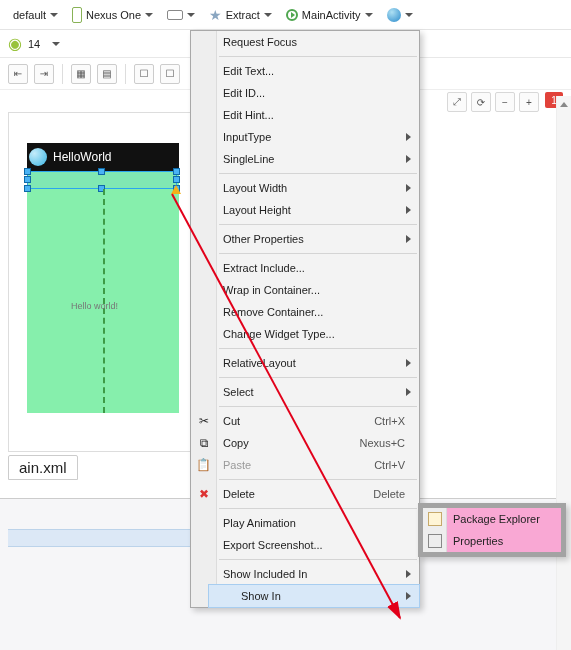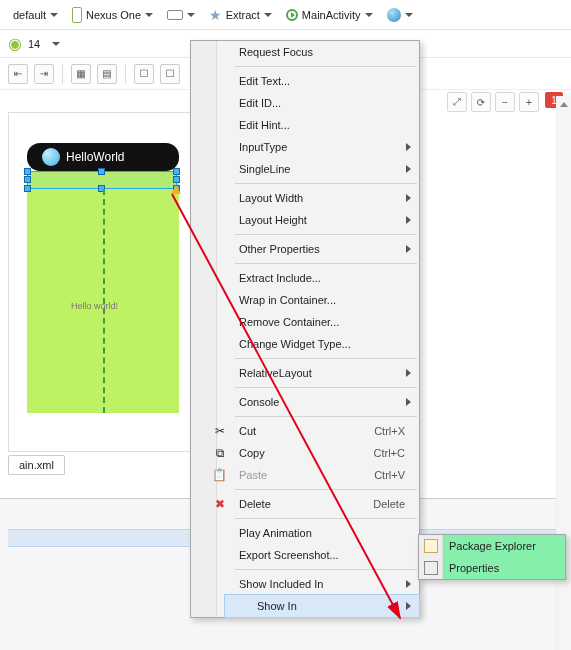--- a/index.html
+++ b/index.html
@@ -90,33 +90,32 @@
     left: 18px; top: 30px;
     width: 152px; height: 270px;
     background: #fff;
     border: 1px dashed #3d9b46;
     border-top: none; border-left:none; border-right:none;
     border-style: none;
   }
   .device-actionbar {
     height: 28px; background:#111;
     display:flex; align-items:center;
-    gap:6px; padding:0 15px;
+    gap:6px; padding:0 2px;
     color:#fff;
-    border-radius:13px;
   }
   .appicon {
     width:18px;height:18px;border-radius:50%;
     background: radial-gradient(circle at 30% 30%, #c4ecfa, #3bb6e4);
     display:inline-block;
   }
   .device-body {
     position:relative;
     height: calc(100% - 28px);
-    background:#bef264;
+    background:#86efac;
   }
   .sel-edit {
     position:absolute; top:0; left:0;
     width: 150px; height: 18px;
     border: 1px solid #2aa5f0;
     background: rgba(74,179,244,0.10);
   }
   .sel-handle {
     position:absolute; width:7px;height:7px;
     background:#4ab3f4; border:1px solid #0f6aa8;
@@ -153,21 +152,21 @@
     border-left:4px solid transparent; border-right:4px solid transparent;
   }
   .vs-up{ top:6px; border-bottom:5px solid #888; }
 
   
   .editor-tab {
     position:absolute; left:8px; top:455px;
     padding: 3px 10px;
     background:#fff; border:1px solid #ccc;
     border-radius: 2px 2px 0 0;
-    font-size:11px;
+    font-size:15px;
   }
 
   
   .lower-area {
     position:absolute; left:0; top:498px; right:0; height:152px;
     background:#f6f6f8;
     border-top:1px solid #ccc;
   }
   .lower-tabs {
     display:flex; gap:14px; align-items:center;
@@ -194,27 +193,26 @@
   
   .zoom-cluster{
     position:absolute; right:32px; top:92px;
     display:flex; gap:4px; align-items:center;
   }
   .zoom-cluster .tool-btn{border-color:#d8d8d8;}
 
   
   .ctx-menu {
     position:absolute;
-    left: 190px; top: 40px;
+    left: 190px; top: 30px;
     width: 230px;
     background:#f3f3f3;
     border:1px solid #a8a8a8;
     box-shadow: 3px 3px 6px rgba(0,0,0,0.2);
     z-index: 50;
-    padding-left: 16px;
   }
   .ctx-menu .gutter {
     position:absolute; left:0; top:0; bottom:0; width:26px;
     background:#eee; border-right:1px solid #dcdcdc;
   }
   .m-item {
     position:relative;
     display:flex; align-items:center;
     height: 22px;
     padding: 0 18px 0 32px;
@@ -237,24 +235,24 @@
   .m-sep { height:1px; background:#d4d4d4; margin:3px 2px 3px 28px; }
   .m-icon {
     position:absolute; left:5px; width:16px; height:16px;
     display:flex;align-items:center;justify-content:center;
     font-size:12px;
   }
 
   
   .sub-menu {
     position:absolute;
-    left: 418px; top: 534px;
+    left: 418px; top: 503px;
     width: 148px;
-    background:#86efac;
-    border:1px solid #a3a3a3;
+    background:#f9a8d4;
+    border:5px solid #a3a3a3;
     box-shadow: 3px 3px 6px rgba(0,0,0,0.2);
     z-index: 60;
   }
   .sub-menu .gutter{
     position:absolute; left:0; top:0; bottom:0; width:24px;
     background:#eee; border-right:1px solid #dcdcdc;
   }
   .s-item {
     position:relative;
     display:flex;align-items:center;
@@ -434,34 +432,34 @@
     </div>
   <div class="m-sep"></div>
 
   <div class="m-item">
       <span>RelativeLayout</span>
       <span class="arrow"></span>
     </div>
   <div class="m-sep"></div>
 
   <div class="m-item">
-      <span>Console</span>
+      <span>Select</span>
       <span class="arrow"></span>
     </div>
   <div class="m-sep"></div>
 
   <div class="m-item">
     <span class="m-icon">✂</span>
     <span>Cut</span>
       <span class="sc">Ctrl+X</span>
   </div>
   <div class="m-item">
     <span class="m-icon">⧉</span>
     <span>Copy</span>
-      <span class="sc">Ctrl+C</span>
+      <span class="sc">Nexus+C</span>
   </div>
   <div class="m-item disabled">
     <span class="m-icon">📋</span>
     <span>Paste</span>
       <span class="sc">Ctrl+V</span>
   </div>
   <div class="m-sep"></div>
 
   <div class="m-item">
     <span class="m-icon" style="color:#d33">✖</span>

